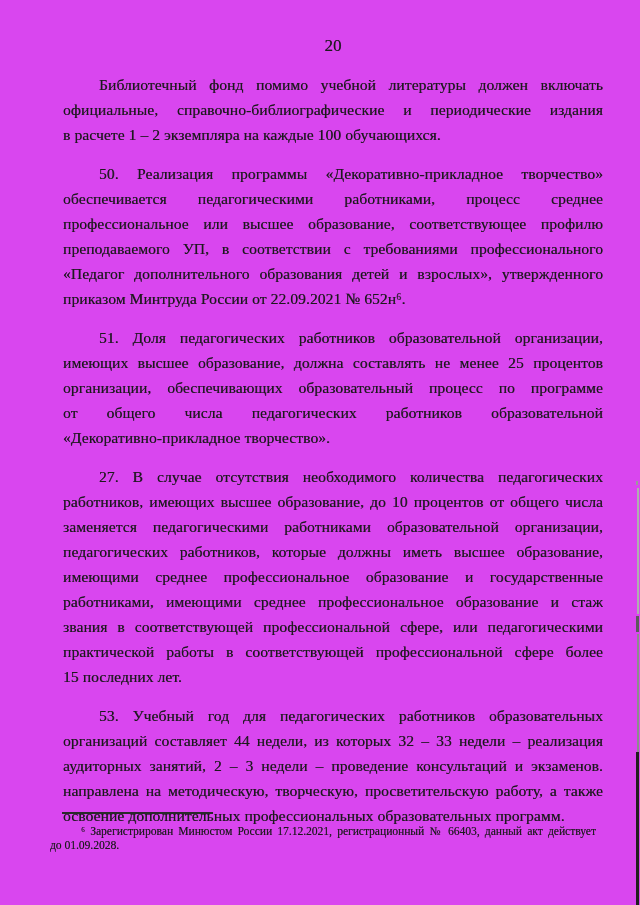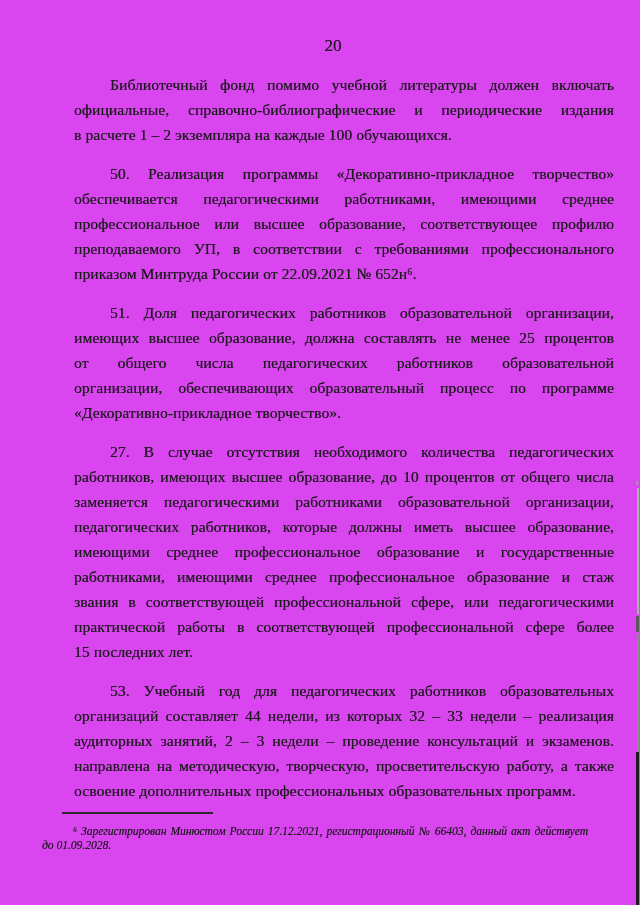--- a/index.html
+++ b/index.html
@@ -22,21 +22,21 @@
     margin: 0 0 0 63px;
     padding-top: 36px;
     width: 540px;
     text-align: center;
     font-size: 17px;
     line-height: 20px;
     text-shadow: 0.3px 0 0 rgba(0,0,0,0.5);
   }
   .doc-body {
     position: absolute;
-    left: 74px;
+    left: 63px;
     top: 72px;
     width: 540px;
     font-size: 15.5px;
     letter-spacing: 0.1px;
     text-shadow: 0.35px 0 0 rgba(0,0,0,0.55);
   }
   .para { margin: 0; }
   .para + .para { margin-top: 14px; }
   .line {
     height: 25px;
@@ -51,26 +51,25 @@
   .footnote-sep {
     position: absolute;
     left: 62px;
     top: 812px;
     width: 151px;
     height: 2px;
     background: #2a2a2a;
   }
   .footnote {
     position: absolute;
-    left: 42px;
+    left: 50px;
     top: 824px;
     width: 546px;
     font-size: 11.5px;
     text-shadow: 0.25px 0 0 rgba(0,0,0,0.5);
-    font-style: italic;
   }
   .footnote .fline {
     height: 14px;
     line-height: 14px;
     text-align: justify;
     text-align-last: justify;
     overflow: hidden;
   }
   .footnote .fline.first { padding-left: 31px; }
   .footnote .fline.last { text-align-last: left; }
@@ -89,30 +88,31 @@
   <div class="page-number">20</div>
 
   <div class="doc-body" id="doc-body">
       <div class="para">
         <div class="line first">Библиотечный фонд помимо учебной литературы должен включать</div>
         <div class="line">официальные, справочно-библиографические и периодические издания</div>
         <div class="line last">в расчете 1 – 2 экземпляра на каждые 100 обучающихся.</div>
       </div>
       <div class="para">
         <div class="line first">50. Реализация программы «Декоративно-прикладное творчество»</div>
-        <div class="line">обеспечивается педагогическими работниками, имеющими среднее</div>
+        <div class="line">обеспечивается педагогическими работниками, процесс среднее</div>
         <div class="line">профессиональное или высшее образование, соответствующее профилю</div>
         <div class="line">преподаваемого УП, в соответствии с требованиями профессионального стандарта</div>
+        <div class="line">«Педагог дополнительного образования детей и взрослых», утвержденного</div>
         <div class="line last">приказом Минтруда России от 22.09.2021 № 652н⁶.</div>
       </div>
       <div class="para">
         <div class="line first">51. Доля педагогических работников образовательной организации,</div>
         <div class="line">имеющих высшее образование, должна составлять не менее 25 процентов</div>
+        <div class="line">организации, обеспечивающих образовательный процесс по программе</div>
         <div class="line">от общего числа педагогических работников образовательной</div>
-        <div class="line">организации, обеспечивающих образовательный процесс по программе</div>
         <div class="line last">«Декоративно-прикладное творчество».</div>
       </div>
       <div class="para">
         <div class="line first">27. В случае отсутствия необходимого количества педагогических</div>
         <div class="line">работников, имеющих высшее образование, до 10 процентов от общего числа</div>
         <div class="line">заменяется педагогическими работниками образовательной организации,</div>
         <div class="line">педагогических работников, которые должны иметь высшее образование,</div>
         <div class="line">имеющими среднее профессиональное образование и государственные почетные</div>
         <div class="line">работниками, имеющими среднее профессиональное образование и стаж</div>
         <div class="line">звания в соответствующей профессиональной сфере, или педагогическими</div>

